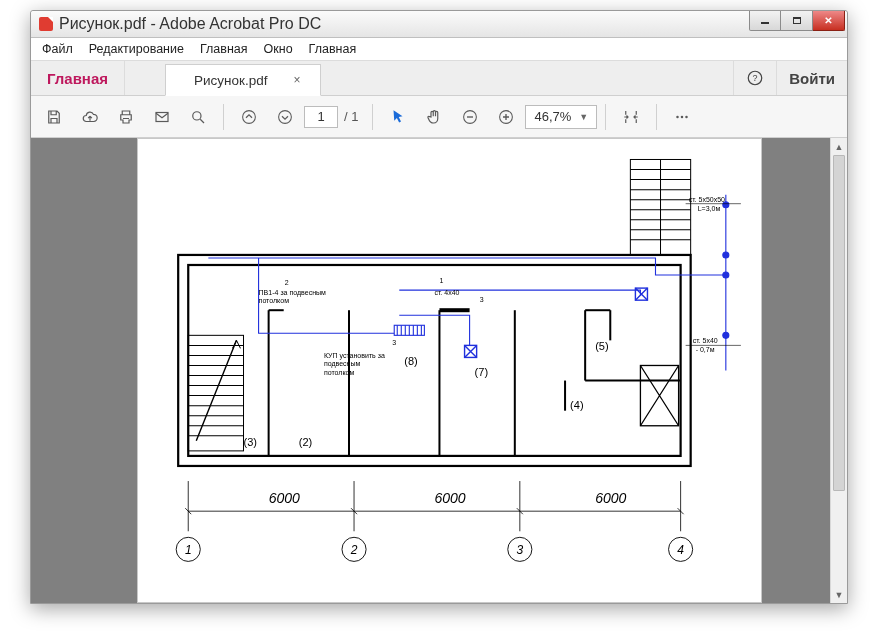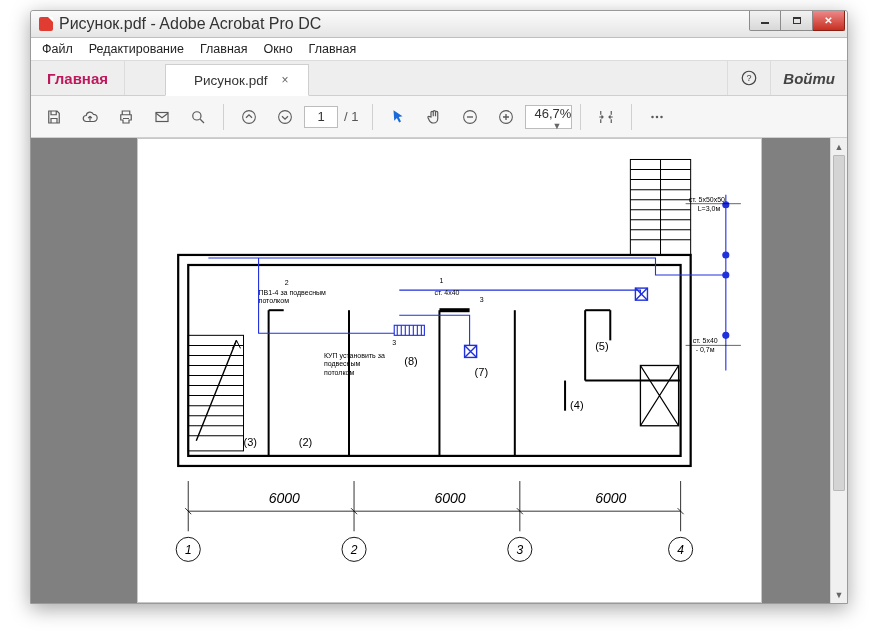--- a/index.html
+++ b/index.html
@@ -47,49 +47,49 @@
   }
   .home-tab, .tools-tab {
     padding: 4px 16px; display:flex; align-items:center; font-size: 15px; font-weight:600; color:#be185d;
     border-right:1px solid #dcdcdc;
   }
   .tools-tab { border-right: none; }
   .tabstrip .gap1 { width: 40px; }
   .doc-tab {
     background:#fff; border:1px solid #cfcfcf; border-bottom:1px solid #fff;
     margin-top:3px; margin-bottom:-1px; padding:0 20px 0 28px; display:flex; align-items:center;
-    font-size:13.5px; color:#333; gap:14px;
+    font-size:13.5px; color:#333; gap:26px;
   }
   .doc-tab .x { font-size:12px; color:#666; }
   .tabstrip .spacer { flex:1; }
   .help-icn, .signin {
     display:flex; align-items:center; justify-content:center; padding:0 12px;
     border-left:1px solid #dcdcdc; color:#444;
   }
   .help-icn svg { width:18px; height:18px; }
-  .signin { font-size:15px; font-weight:600;font-style:italic; }
+  .signin { font-size:15px; font-weight:600; }
 
   
   .toolbar {
     height: 42px; background:#f6f6f6; border-bottom:1px solid #cfcfcf;
     display:flex; align-items:center; padding:0 6px; gap:2px;
   }
   .tbtn {
     width:34px; height:34px; display:flex; align-items:center; justify-content:center;
     color:#5a5a5a; border-radius:2px;
   }
   .tsep { width:1px; height:26px; background:#d0d0d0; margin:0 6px; }
   .page-input {
     width:34px; height:22px; border:1px solid #bcbcbc; text-align:center; font-size:13px; color:#333;
     background:#fff;
   }
   .page-total { font-size:13px; color:#555; padding:0 6px 0 4px; }
   .zoom-select {
     height:24px; border:1px solid #bcbcbc; background:#fff; font-size:13px; color:#333;
-    display:flex; align-items:center; padding:0 0 0 8px;flex-direction:column;
+    display:flex; align-items:center; padding:0 8px 0 8px;
   }
   .zoom-select .caret { margin-left:8px; font-size:9px; color:#666; }
   .tbtn.active-cursor svg { color:#1a6bd9; }
 
   
   .viewport { flex:1; display:flex; position:relative; background:#fff; }
   .vscroll {
     width:17px; background:#f0f0f0; border-left:1px solid #d8d8d8;
     display:flex; flex-direction:column; align-items:center;
   }

